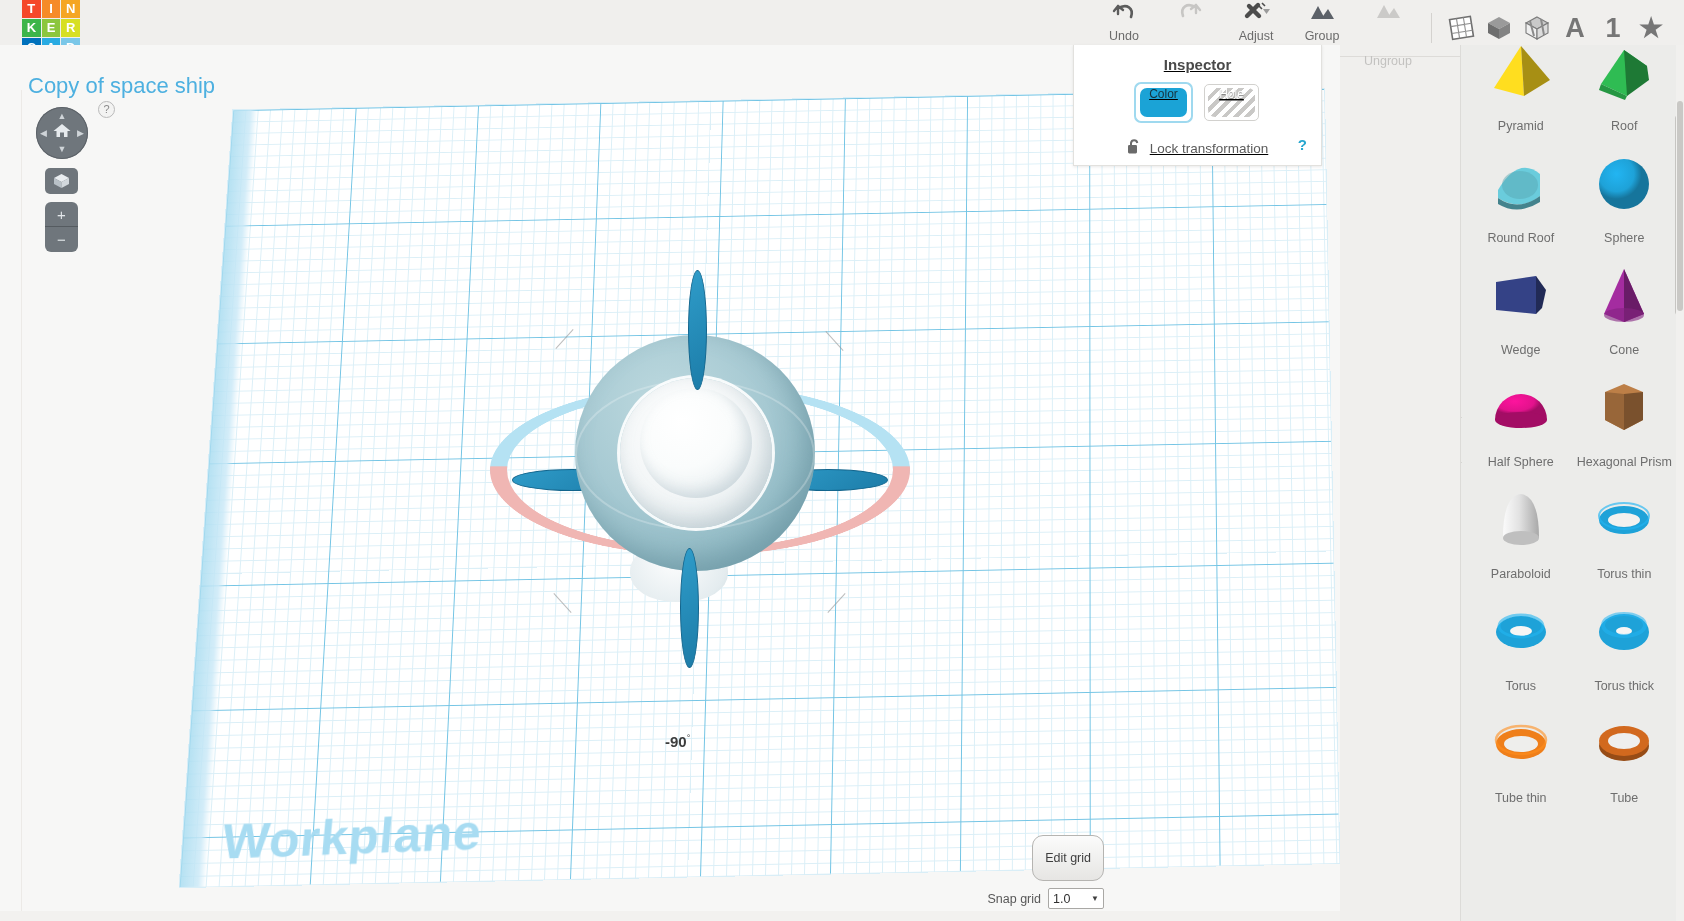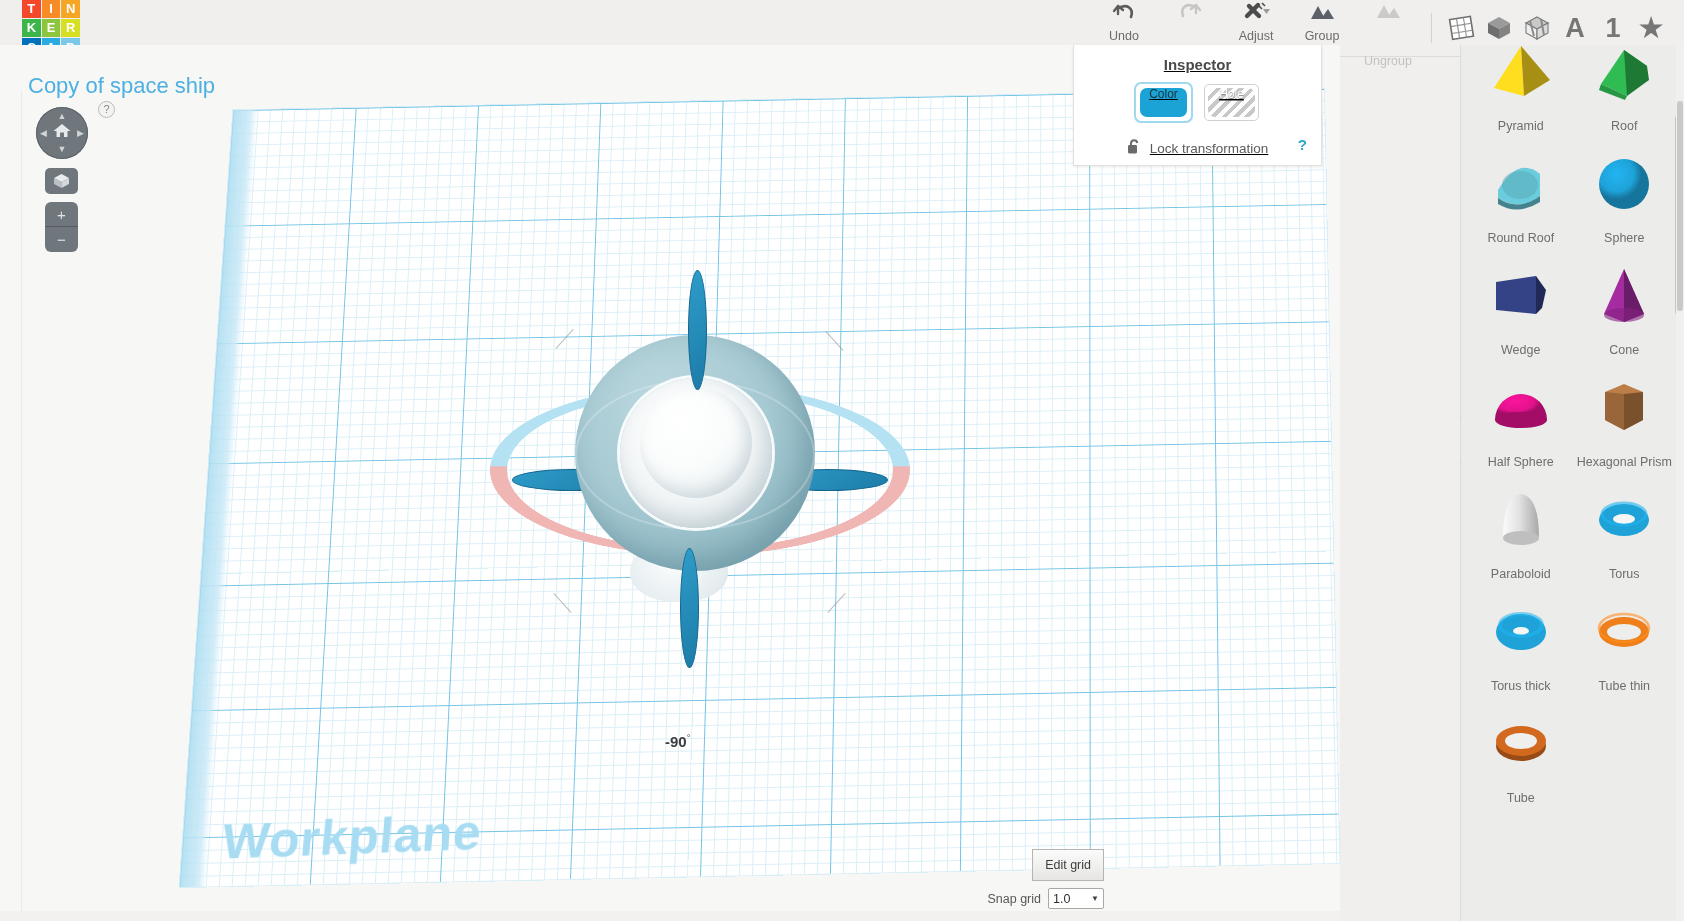--- a/index.html
+++ b/index.html
@@ -294,23 +294,23 @@
     background: #ececea; border: 1px solid #d7d6d3; border-right: none;
     border-radius: 3px 0 0 3px;
     display: flex; align-items: center; justify-content: center;
     font-size: 15px; color: #8a8a8a; cursor: pointer;
   }
 
   
   #gridctl { position: absolute; right: 236px; bottom: 12px; z-index: 55; text-align: right; }
   #editgrid {
     display: inline-block;
-    padding: 8px 12px; font-size: 12.5px; color: #3e3e3e;
+    padding: 15px 12px; font-size: 12.5px; color: #3e3e3e;
     background: linear-gradient(#fbfbfb, #e6e5e3);
-    border: 1px solid #b5b4b1; border-radius: 0; cursor: pointer;
+    border: 1px solid #b5b4b1; border-radius: 11px; cursor: pointer;
   }
   #snaprow { display: flex; align-items: center; justify-content: flex-end; gap: 7px; margin-top: 7px; }
   #snaplabel { font-size: 12.5px; color: #585858; }
   #snapselect {
     width: 56px; height: 21px;
     background: #fff; border: 1px solid #a9a8a5; border-radius: 2px;
     display: flex; align-items: center; justify-content: space-between;
     padding: 0 4px; font-size: 12.5px; color: #303030; cursor: pointer;
   }
   #snapselect .carat { font-size: 8px; color: #404040; }
@@ -632,20 +632,30 @@
             </defs>
             <path d="M19 50 Q19 8 37 6 Q55 8 55 50 Z" fill="url(#g-par)"></path>
             <ellipse cx="37" cy="50" rx="18" ry="7" fill="#bfbfbf"></ellipse>
           </svg>
         </div>
         <div class="shape-name">Paraboloid</div>
       </div>
       <div class="shape-cell">
         <div class="shape-art">
           <svg width="74" height="64" viewBox="0 0 74 64">
+            <ellipse cx="37" cy="32" rx="25" ry="14" fill="#1ea2d8"></ellipse>
+            <ellipse cx="37" cy="32" rx="16" ry="7" fill="#f2f1ef"></ellipse>
+            <ellipse cx="37" cy="28" rx="25" ry="13" fill="none" stroke="rgb(34,181,242)" stroke-width="2" opacity=".65"></ellipse>
+          </svg>
+        </div>
+        <div class="shape-name">Torus thin</div>
+      </div>
+      <div class="shape-cell">
+        <div class="shape-art">
+          <svg width="74" height="64" viewBox="0 0 74 64">
             <ellipse cx="37" cy="32" rx="25" ry="16" fill="#1ea2d8"></ellipse>
             <ellipse cx="37" cy="31" rx="11" ry="5" fill="#f6f6f5"></ellipse>
             <ellipse cx="37" cy="26" rx="22" ry="11" fill="none" stroke="rgb(34,181,242)" stroke-width="3" opacity=".6"></ellipse>
           </svg>
         </div>
         <div class="shape-name">Torus</div>
       </div>
       <div class="shape-cell">
         <div class="shape-art">
           <svg width="74" height="64" viewBox="0 0 74 64">

